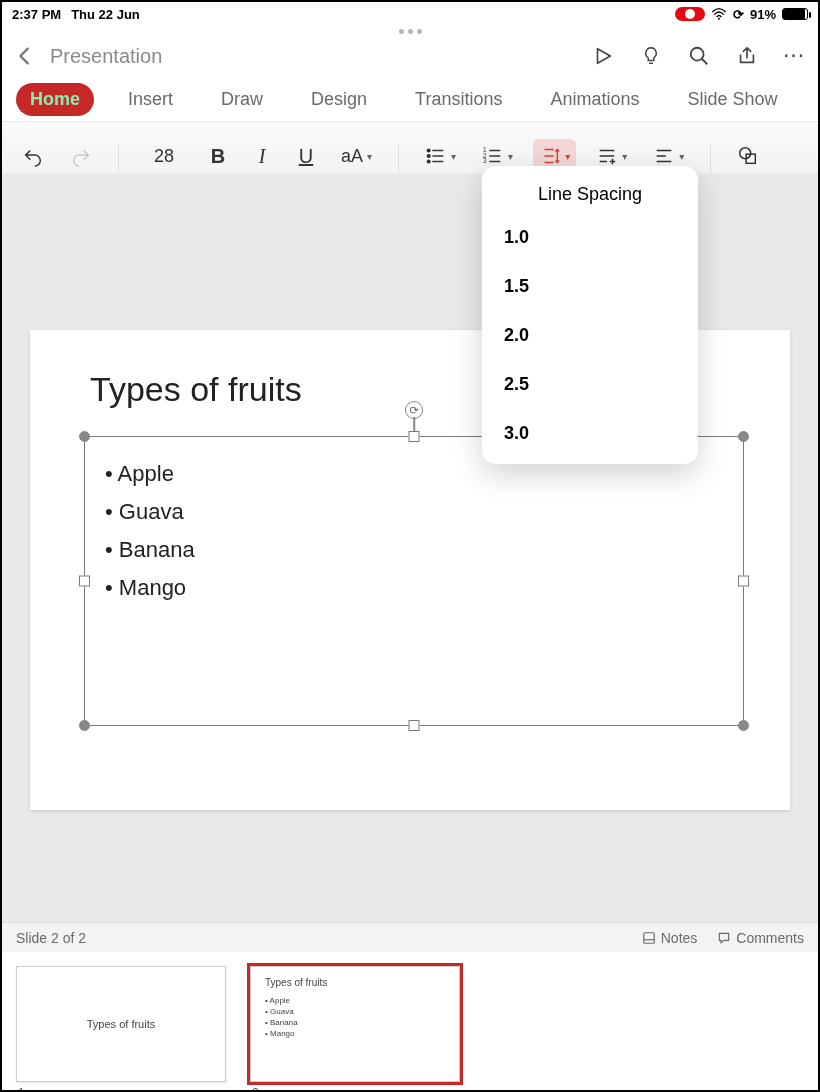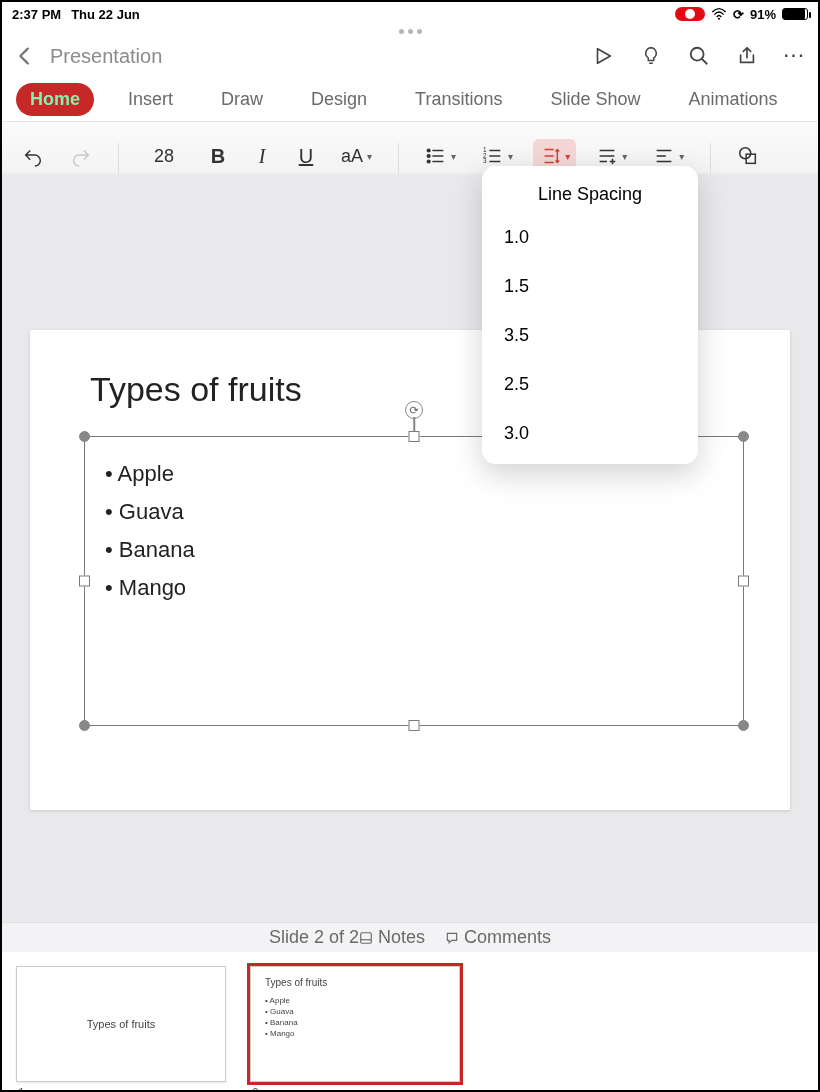--- a/index.html
+++ b/index.html
@@ -58,24 +58,24 @@
   .hm-l{left:-6px;top:50%;transform:translateY(-50%)}.hm-r{right:-6px;top:50%;transform:translateY(-50%)}
   .rotate { position:absolute; top:-36px; left:50%; transform:translateX(-50%); width:18px;height:18px;border:1.5px solid #888;border-radius:50%; display:flex;align-items:center;justify-content:center;font-size:11px;color:#555;}
   .rot-line { position:absolute; top:-20px; left:50%; width:1.5px; height:14px; background:#888; transform:translateX(-50%);}
   .bullets { list-style:none; padding:18px 20px; margin:0; font-size:22px; color:#222; font-family:"Segoe UI", Arial, sans-serif;}
   .bullets li::before { content:"• "; }
   .bullets li { padding:6px 0;}
 
   
   .popover { position:absolute; top:164px; left:480px; width:216px; background:#fff; border-radius:14px; box-shadow:0 10px 30px rgba(0,0,0,.18); padding:18px 0 6px; z-index:5;}
   .pop-title { text-align:center; font-weight:400; font-size:18px; padding-bottom:8px;}
-  .pop-item { padding:14px 22px; font-size:18px; cursor:pointer;}
-
-  
-  .bottom-bar { height:30px; background:#f3f3f5; border-top:1px solid #ddd; display:flex; align-items:center; justify-content:center; padding:0 14px; font-size:18px; color:#6a6a6a;}
+  .pop-item { padding:14px 22px; font-size:18px; cursor:pointer;font-weight:bold;}
+
+  
+  .bottom-bar { height:30px; background:#f3f3f5; border-top:1px solid #ddd; display:flex; align-items:center; justify-content:space-between; padding:0 14px; font-size:14px; color:#6a6a6a;}
   .bb-right { display:flex; gap:20px;}
   .bb-right span { display:flex; gap:5px; align-items:center; }
 
   
   .thumbs { height:150px; background:#fff; display:flex; gap:24px; padding:14px 14px 0;}
   .thumb-wrap { display:flex; flex-direction:column; }
   .thumb { width:210px; height:116px; background:#fff; border:1px solid #ccc; box-shadow:0 1px 2px rgba(0,0,0,.1); position:relative; font-size:8px; color:#444;}
   .thumb.selected { outline:3px solid #c62828; }
   .thumb .t-title-center { position:absolute; top:50%; left:50%; transform:translate(-50%,-50%); font-size:11px;}
   .thumb .t-title { position:absolute; top:10px; left:14px; font-size:10px;}
@@ -154,22 +154,22 @@
       <span class="icon" style="font-weight:800;letter-spacing:2px;color:#444;">···</span>
     </div>
   </div>
 
   <div class="tabs">
     <span class="tab active">Home</span>
     <span class="tab">Insert</span>
     <span class="tab">Draw</span>
     <span class="tab">Design</span>
     <span class="tab">Transitions</span>
+    <span class="tab">Animations</span>
     <span class="tab">Slide Show</span>
-    <span class="tab">Animations</span>
     <span class="tab">Review</span>
   </div>
 
   <div class="ribbon">
     <span class="btn">
         <svg viewBox="0 0 24 24">
           <path d="M9 6 L4 11 L9 16 M4 11 H14 A6 6 0 0 1 14 23"></path>
         </svg>
       </span>
     <span class="btn redo">
@@ -256,21 +256,21 @@
           <li>Mango</li>
         </ul>
       </div>
     </div>
   </div>
 
   <div class="popover">
     <div class="pop-title">Line Spacing</div>
     <div class="pop-item">1.0</div>
     <div class="pop-item">1.5</div>
-    <div class="pop-item">3.5</div>
+    <div class="pop-item">2.0</div>
     <div class="pop-item">2.5</div>
     <div class="pop-item">3.0</div>
   </div>
 
   <div class="bottom-bar">
     <span>Slide 2 of 2</span>
     <div class="bb-right">
       <span>
         <svg width="14" height="14" viewBox="0 0 24 24" stroke="#6a6a6a" fill="none" stroke-width="2">
             <rect x="3" y="3" width="18" height="18" rx="2"></rect>

